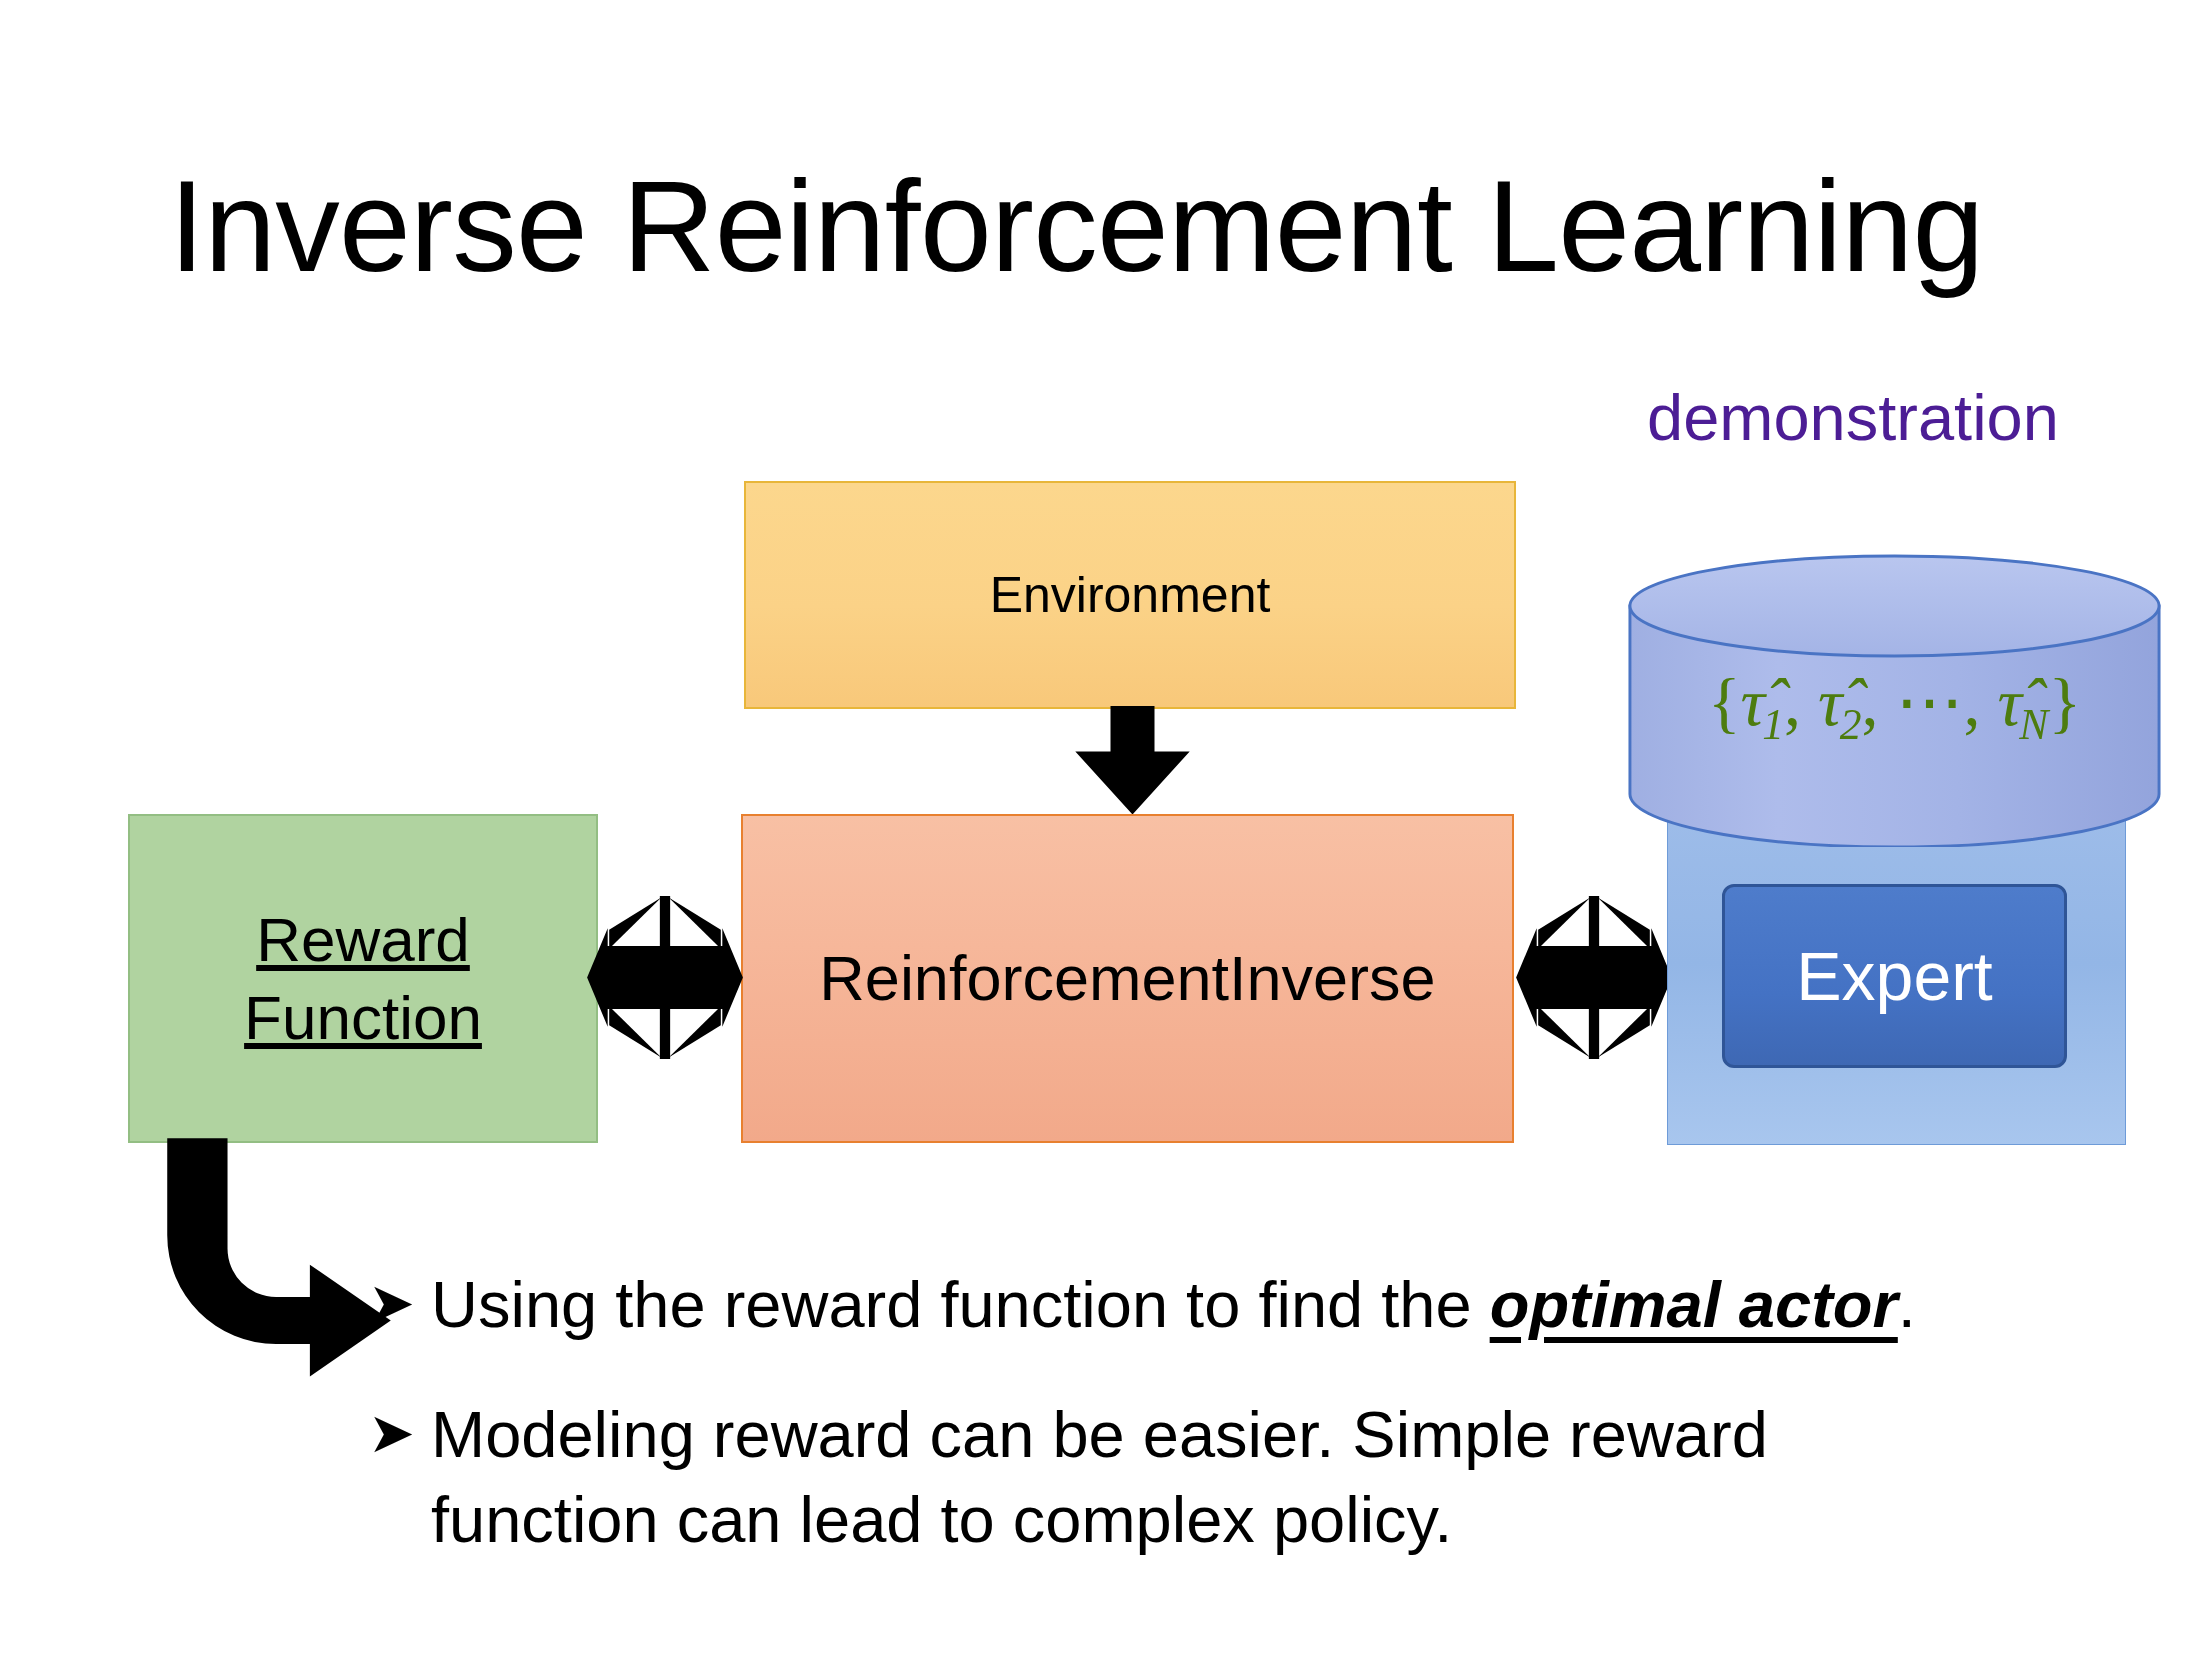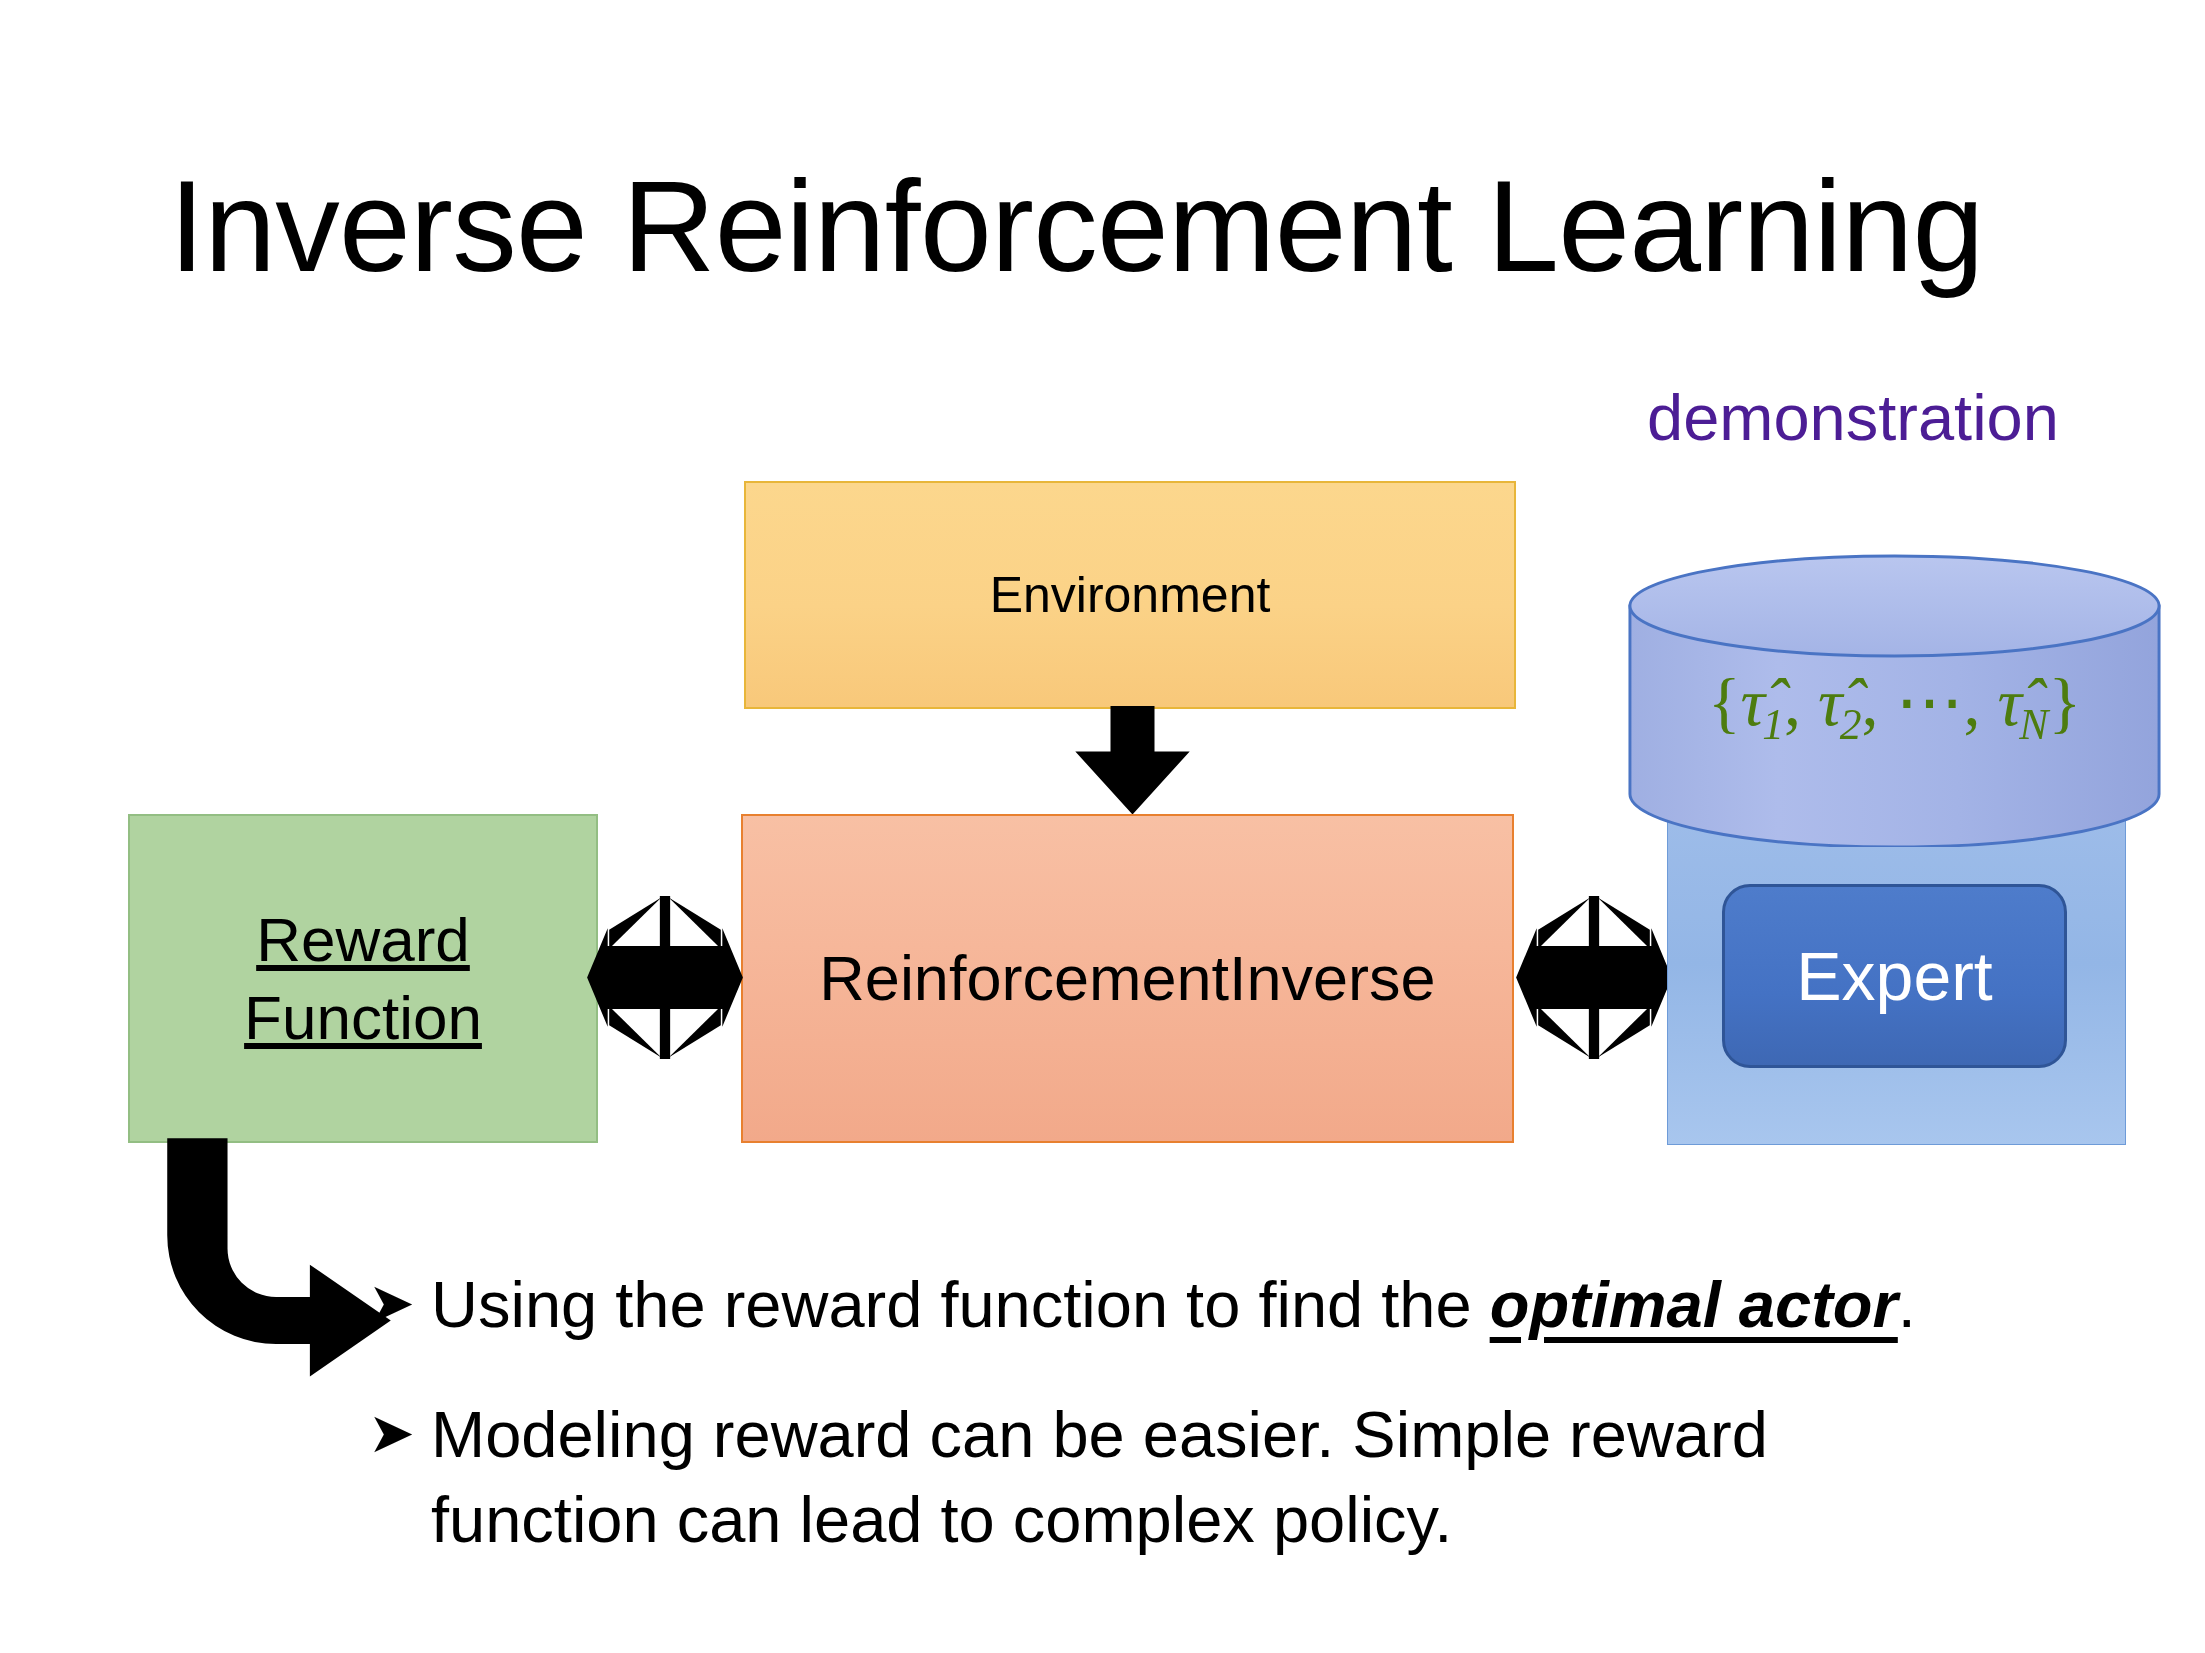--- a/index.html
+++ b/index.html
@@ -144,21 +144,21 @@
     box-sizing: border-box;
   }
   #expert-box {
     position: absolute;
     left: 1722px;
     top: 884px;
     width: 345px;
     height: 184px;
     background: linear-gradient(180deg, #4E7CCB 0%, #4472C4 60%, #3E68B4 100%);
     border: 3.7px solid #2F5597;
-    border-radius: 28px;
+    border-radius: 12px;
     box-sizing: border-box;
     display: flex;
     align-items: center;
     justify-content: center;
   }
   #expert-label {
     font-size: 68px;
     color: #FFFFFF;
     line-height: 1;
   }

